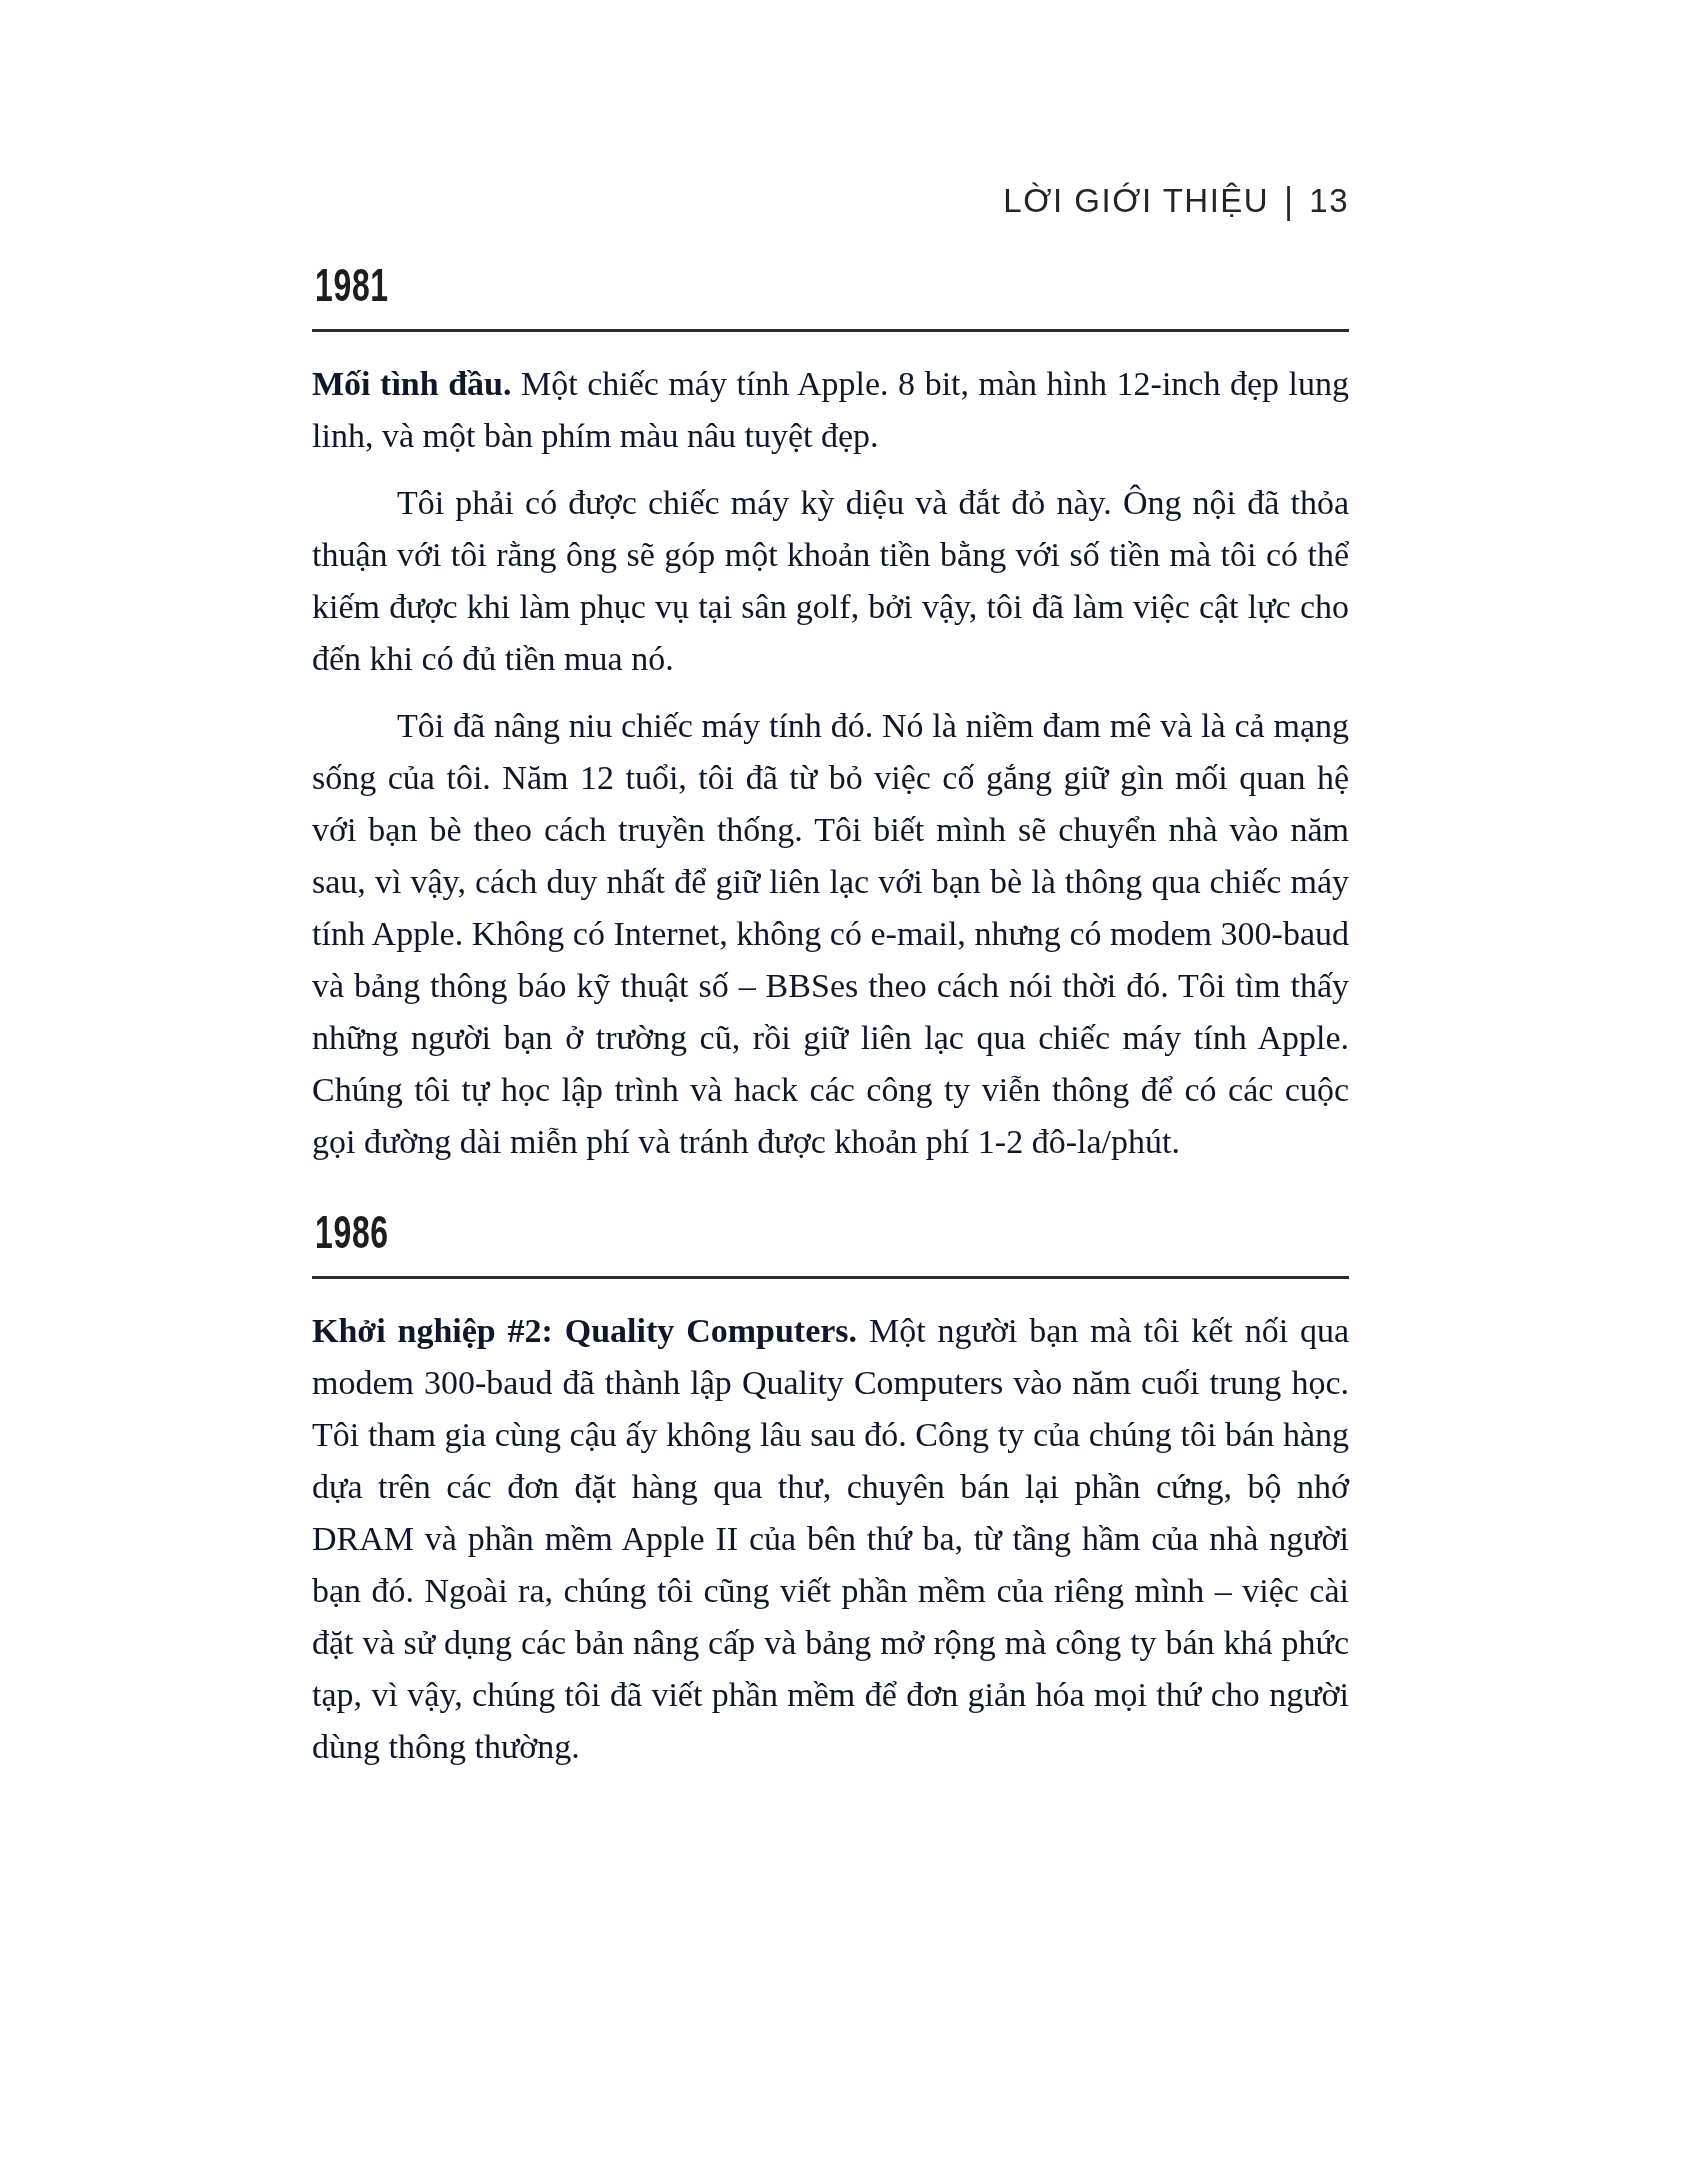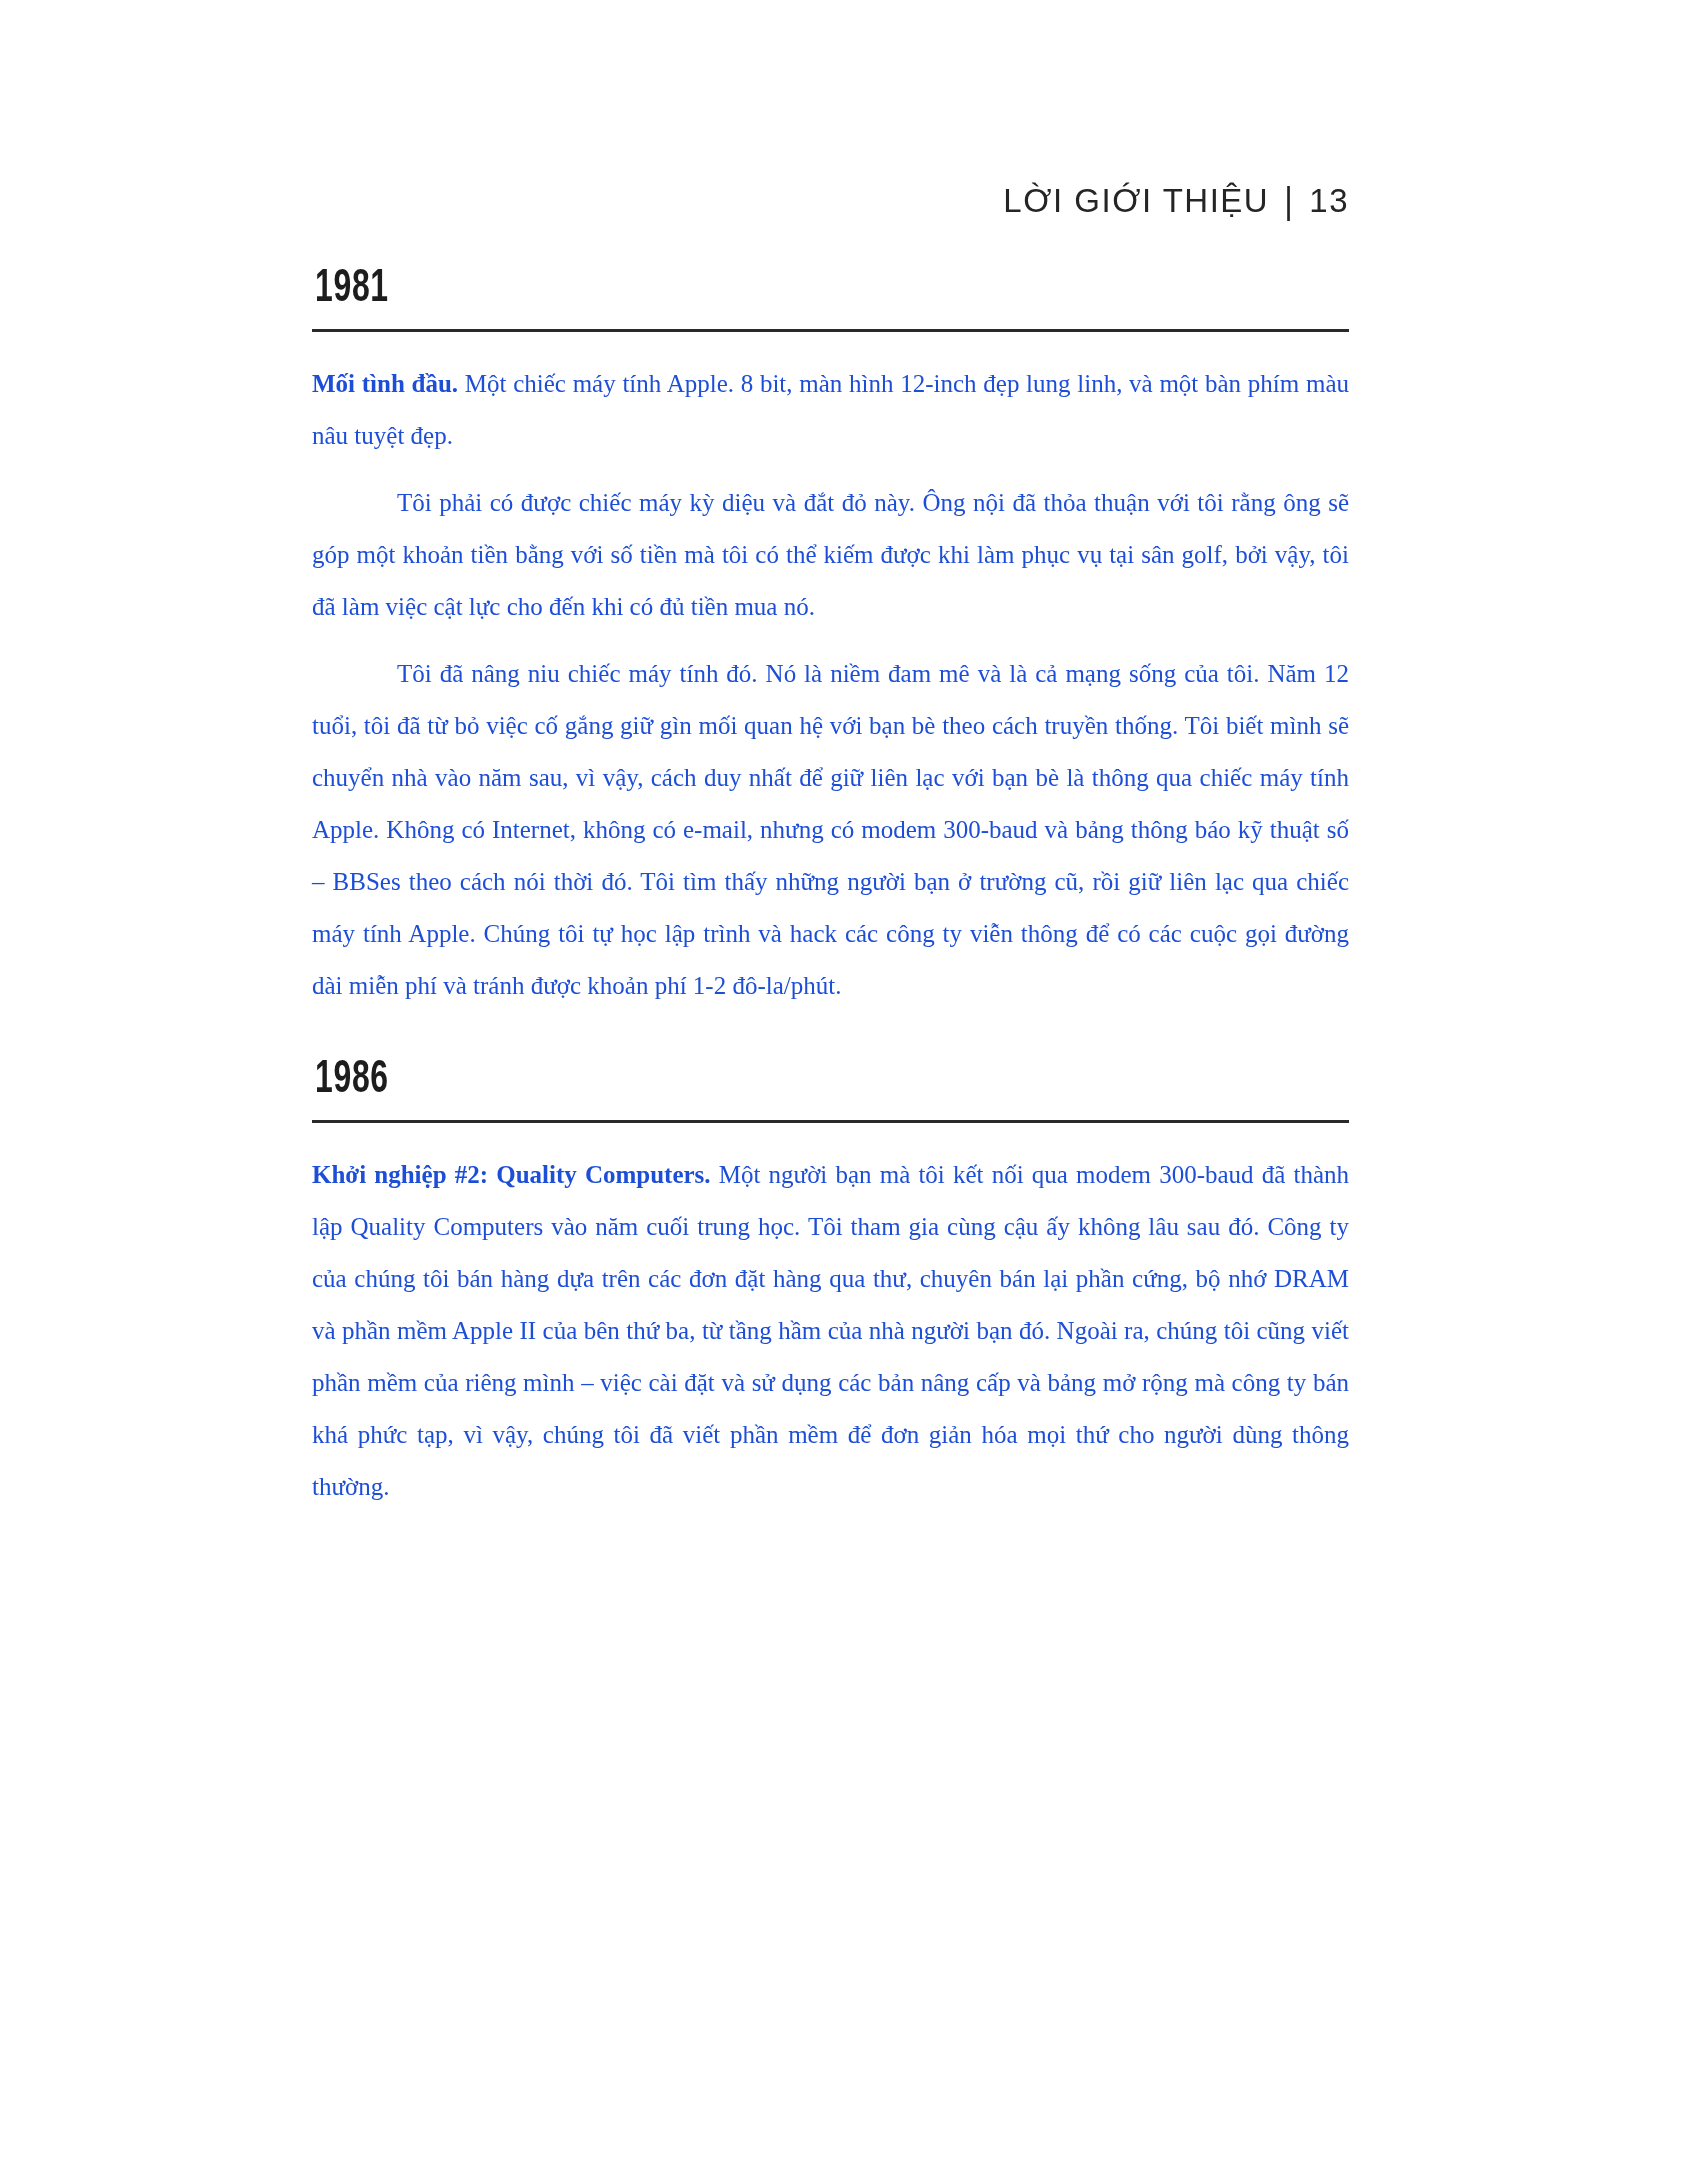--- a/index.html
+++ b/index.html
@@ -47,24 +47,24 @@
   .rule {
     margin: 21px 0 0 0;
     border: 0;
     border-top: 3px solid #2a2a2a;
     height: 0;
   }
   .paragraphs { margin-top: 26px; }
   .para {
     margin: 0;
     font-family: "Liberation Serif", "DejaVu Serif", serif;
-    font-size: 25px;
+    font-size: 34px;
     line-height: 52px;
     text-align: justify;
-    color: #1d4ed8;
+    color: #0f172a;
   }
   .para + .para { margin-top: 15px; font-family: Liberation Serif, serif; }
   .para.indent { text-indent: 85px; }
   .para b { font-weight: 700; }
 </style>
 </head>
 <body>
 
 <div class="page">
   <div class="column">

